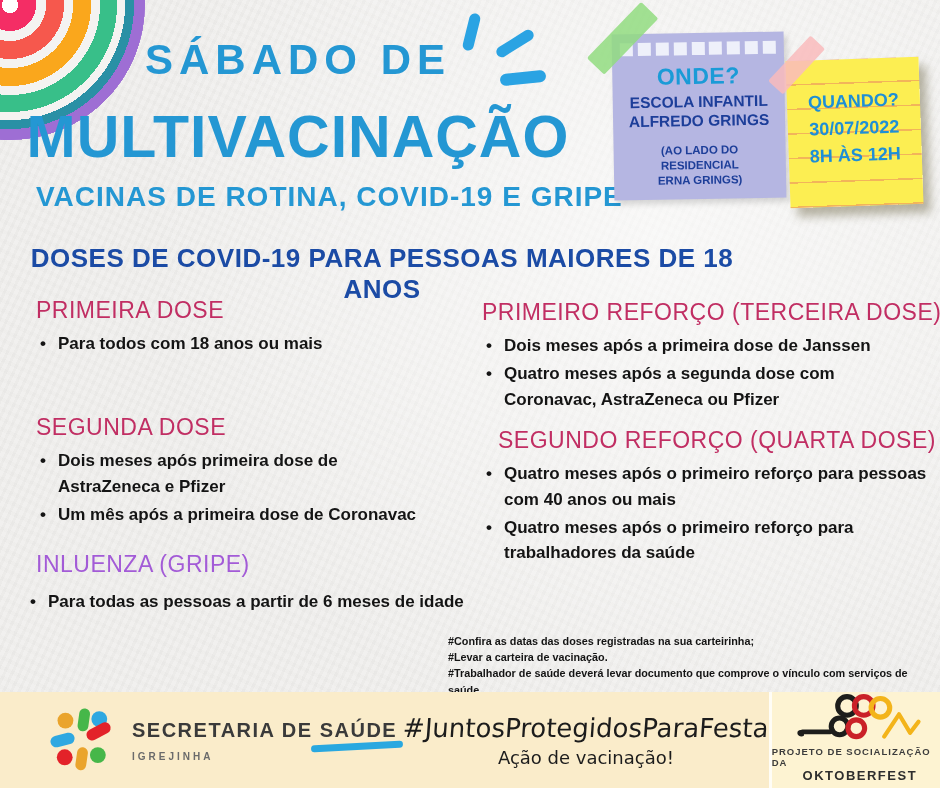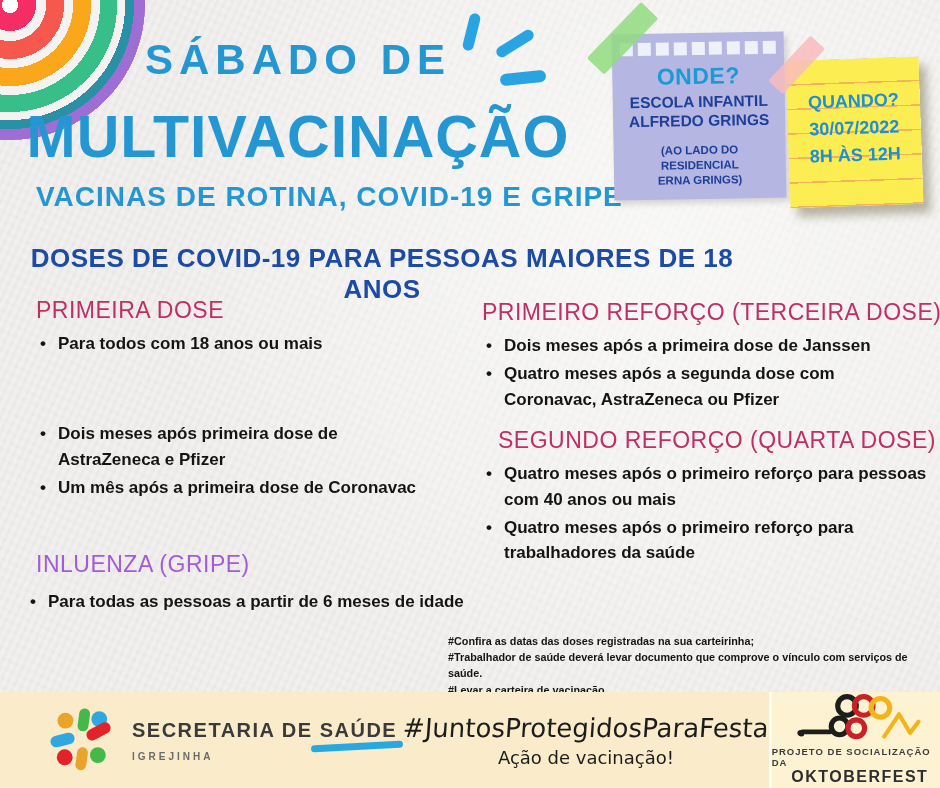--- a/index.html
+++ b/index.html
@@ -85,21 +85,21 @@
   .saude-name{font-size:20px;font-weight:bold;color:#3a3a3a;letter-spacing:1.5px;white-space:nowrap;}
   .saude-swoosh{position:absolute;right:-6px;top:24px;width:92px;height:7px;background:#29a8e0;border-radius:4px;transform:rotate(-3deg);}
   .saude-city{font-size:10px;font-weight:bold;color:#6b6b6b;letter-spacing:3px;margin-top:9px;}
   .footer-mid{flex:1;text-align:center;margin-left:6px;}
   .hashtag{font-size:26px;color:#1c1c1c;font-family:"DejaVu Sans",sans-serif;transform:skewX(-4deg);}
   .tagline{font-size:18px;color:#1c1c1c;font-family:"DejaVu Sans",sans-serif;margin-top:4px;}
   .footer-right{width:228px;height:96px;background:#fdf3d2;border-left:3px solid rgba(255,255,255,.8);
     display:flex;flex-direction:column;align-items:center;justify-content:flex-start;}
   .okt-logo{width:138px;height:52px;}
   .okt-line1{font-size:9.5px;font-weight:bold;color:#3c3c3c;letter-spacing:1px;margin-top:2px;}
-  .okt-line2{font-size:16px;font-weight:bold;color:#2e2e2e;letter-spacing:1.5px;}
+  .okt-line2{font-size:13px;font-weight:bold;color:#2e2e2e;letter-spacing:1.5px;}
 </style>
 </head>
 <body>
 
 <div class="poster">
 
   <div class="rainbow"></div>
 
   <div class="sparkle">
     <span class="d1"></span>
@@ -145,20 +145,21 @@
   <div class="covid-heading">DOSES DE COVID-19 PARA PESSOAS MAIORES DE 18 ANOS</div>
 
   <div class="section" style="left:36px;top:297px;width:430px;">
     <div class="sec-heading magenta">PRIMEIRA DOSE</div>
     <ul class="bullets">
       <li>Para todos com 18 anos ou mais</li>
     </ul>
   </div>
 
   <div class="section" style="left:36px;top:414px;width:430px;">
+    <div class="sec-heading magenta">SEGUNDA DOSE</div>
     <ul class="bullets">
       <li>Dois meses após primeira dose de
 AstraZeneca e Pfizer</li>
       <li>Um mês após a primeira dose de Coronavac</li>
     </ul>
   </div>
 
   <div class="section" style="left:36px;top:551px;width:460px;">
     <div class="sec-heading purple">INLUENZA (GRIPE)</div>
     <ul class="bullets" style="margin-top:11px;margin-left:-10px;">
@@ -180,22 +181,22 @@
     <ul class="bullets">
       <li>Quatro meses após o primeiro reforço para pessoas
 com 40 anos ou mais</li>
       <li>Quatro meses após o primeiro reforço para
 trabalhadores da saúde</li>
     </ul>
   </div>
 
   <div class="fine-print">
     <div>#Confira as datas das doses registradas na sua carteirinha;</div>
+    <div>#Levar a carteira de vacinação.</div>
     <div>#Trabalhador de saúde deverá  levar documento que comprove o vínculo com serviços de saúde.</div>
-    <div>#Levar a carteira de vacinação.</div>
   </div>
 
   <div class="footer">
     <div class="footer-left">
       <svg class="saude-logo" viewBox="0 0 100 100">
         <circle cx="27" cy="23" r="11" fill="#eaa42c"></circle>
         <rect x="45" y="6" width="15" height="32" rx="7.5" fill="#46b749" transform="rotate(8 52 22)"></rect>
         <circle cx="74" cy="21" r="11" fill="#2fa8e1"></circle>
         <rect x="55" y="30" width="36" height="16" rx="8" fill="#e32229" transform="rotate(-28 73 38)"></rect>
         <rect x="6" y="42" width="34" height="16" rx="8" fill="#2fa8e1" transform="rotate(-14 23 50)"></rect>

